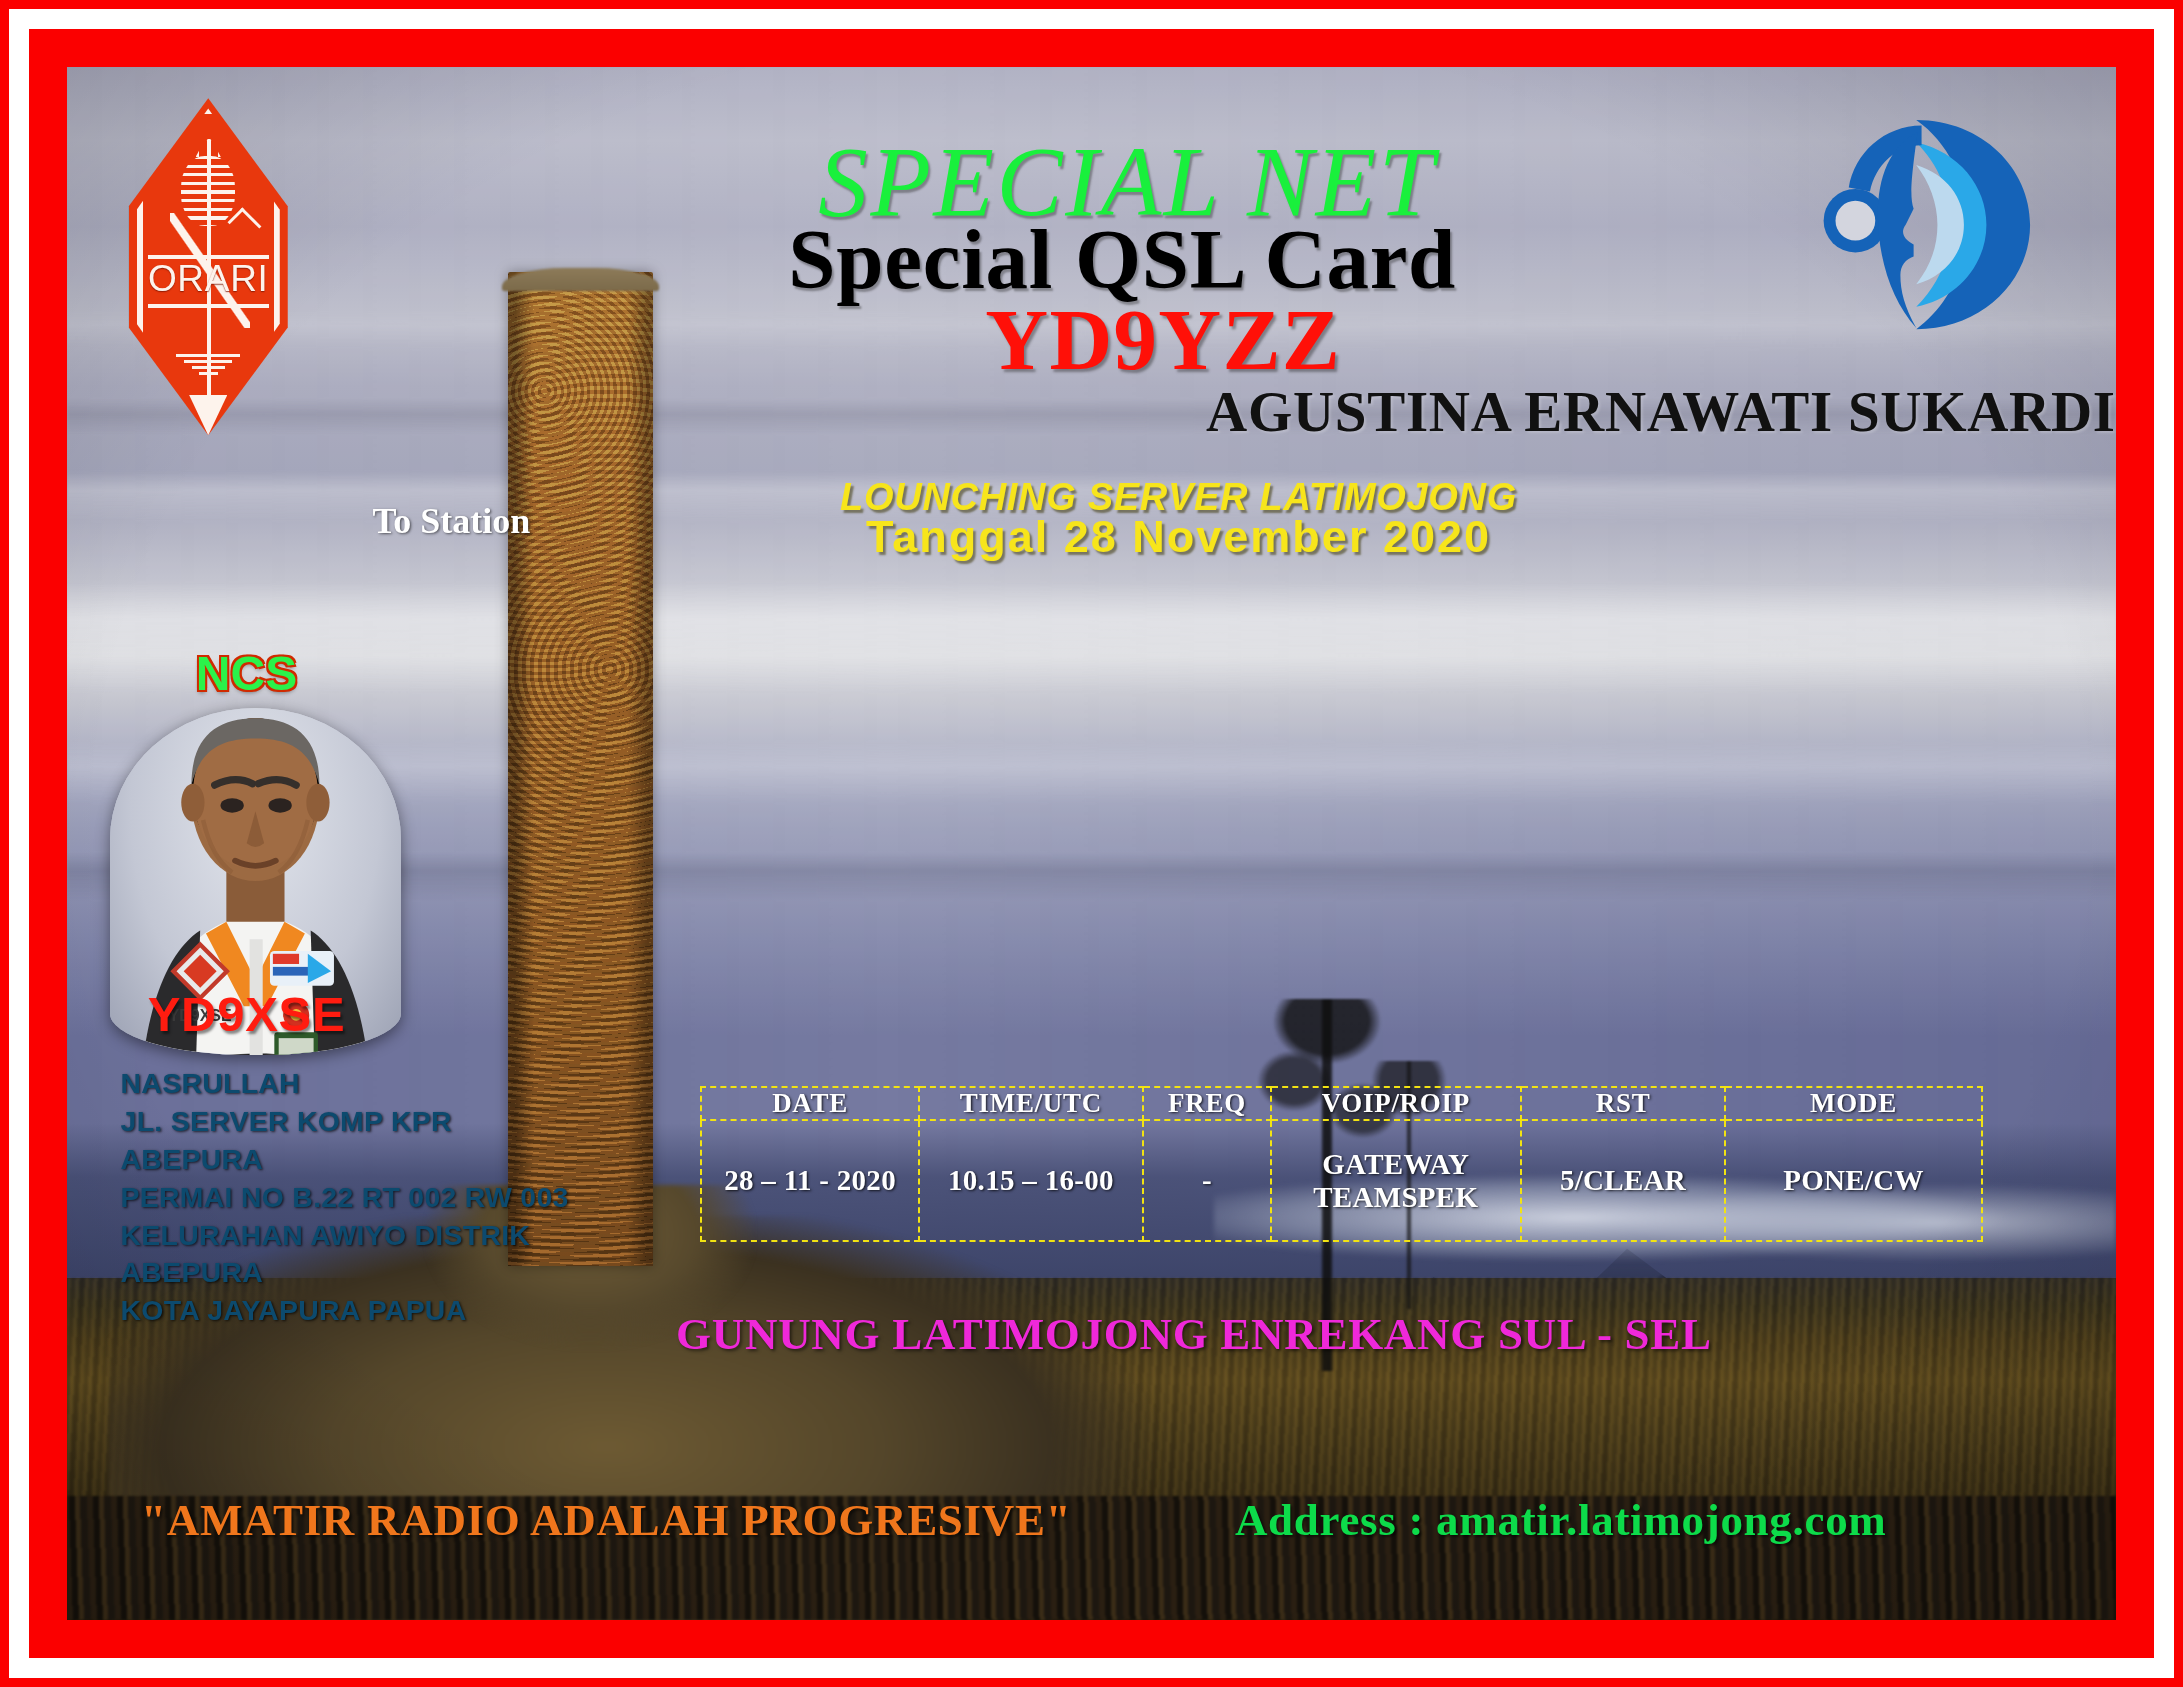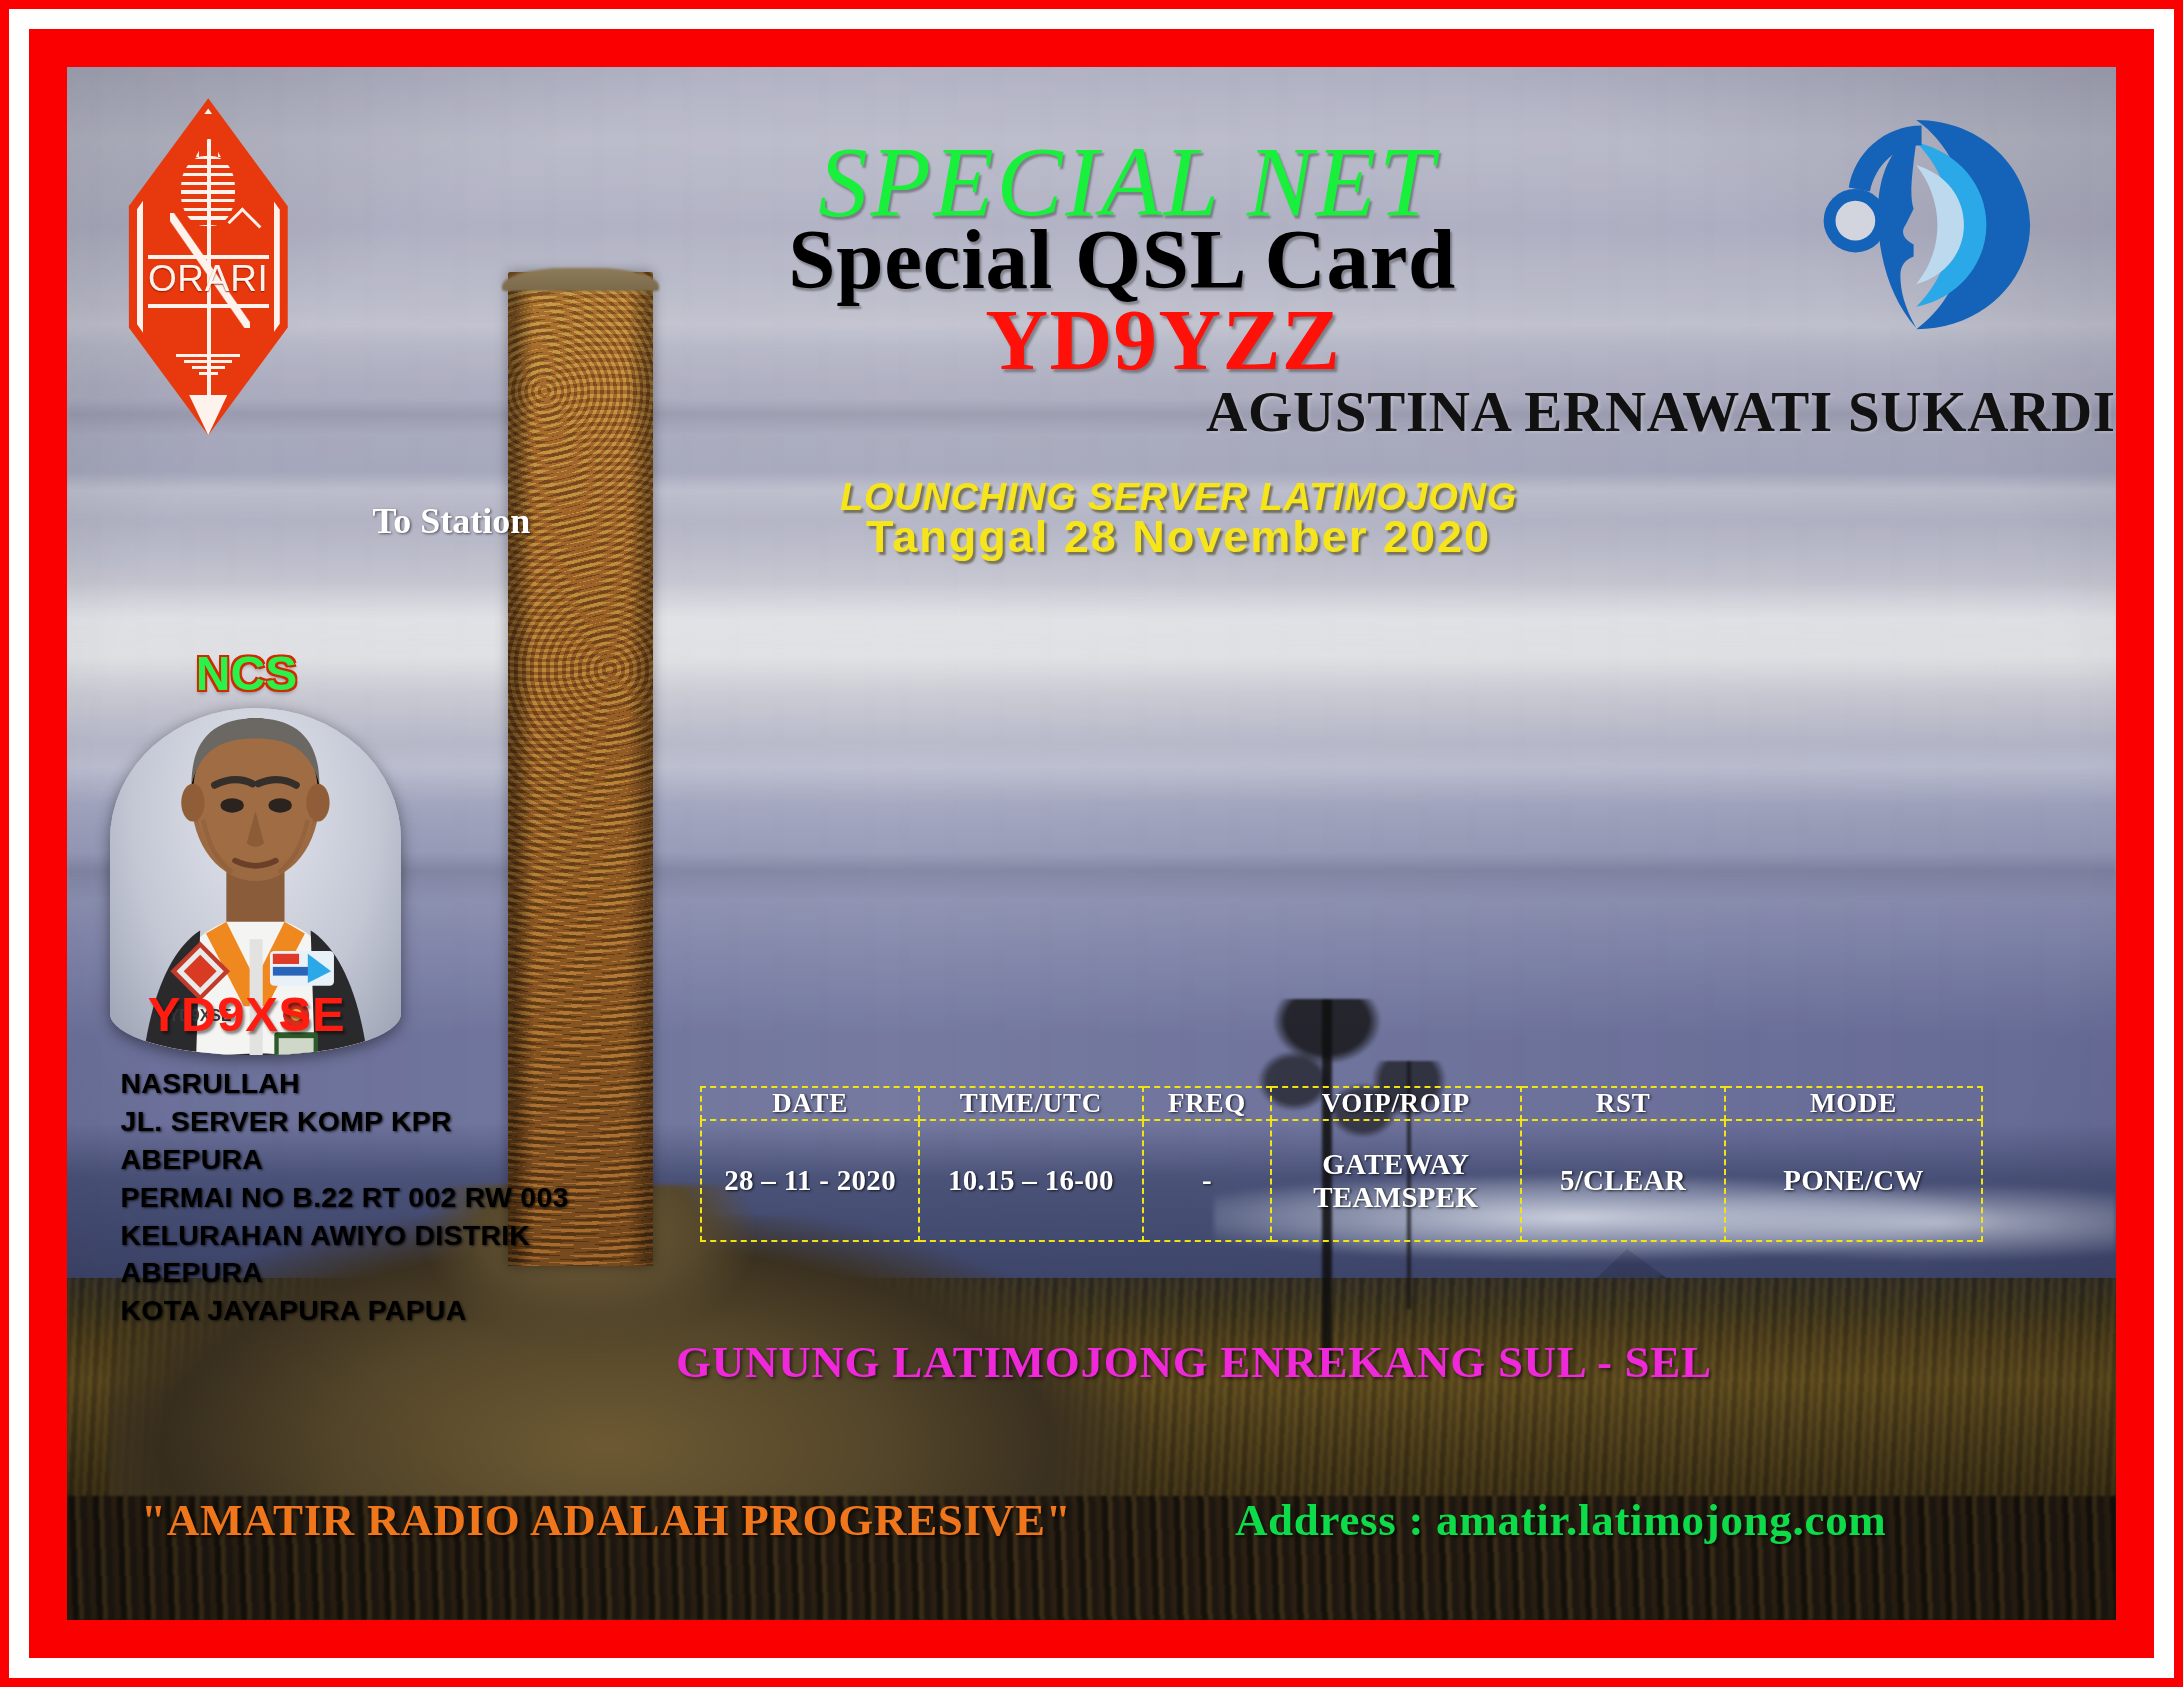--- a/index.html
+++ b/index.html
@@ -325,21 +325,21 @@
     text-align: center;
     color: #ff1c10;
     font-family: "Liberation Sans", sans-serif;
     font-weight: 700; font-size: 49px; letter-spacing: 0.7px;
     text-shadow: 2px 2.6px 2.6px rgba(0,0,0,.45);
   }
 
   
   #address-block {
     position: absolute; left: 2.6%; top: 64.3%;
-    color: #000000;
+    color: #0c4a6e;
     font-family: "Liberation Sans", sans-serif;
     font-weight: 700; font-size: 28.4px; line-height: 1.33;
     text-shadow: 1.3px 1.3px 2.6px rgba(0,0,0,.70);
     letter-spacing: 0.3px;
   }
   #address-block div { white-space: nowrap; }
 
   
   #qso-table {
     position: absolute;
@@ -365,21 +365,20 @@
   .col-voip { width: 19.5%; }
   .col-rst  { width: 16%; }
   .col-mode { width: 20%; }
 
   #location-line {
     left: 0; right: 0; top: 79.9%;
     text-align: center; padding-left: 10%;
     color: #ef28d9;
     font-weight: 700; font-size: 45px; letter-spacing: 0.7px;
     text-shadow: 2px 2px 3.3px rgba(0,0,0,.55);
-    margin-top: 28px;
   }
 
   #motto {
     left: 3.6%; top: 91.9%;
     color: #f0761c;
     font-weight: 700; font-size: 45px; letter-spacing: 0.7px;
     text-shadow: 2px 2px 2.6px rgba(0,0,0,.55);
   }
   #web-address {
     left: 57.0%; top: 91.9%;

